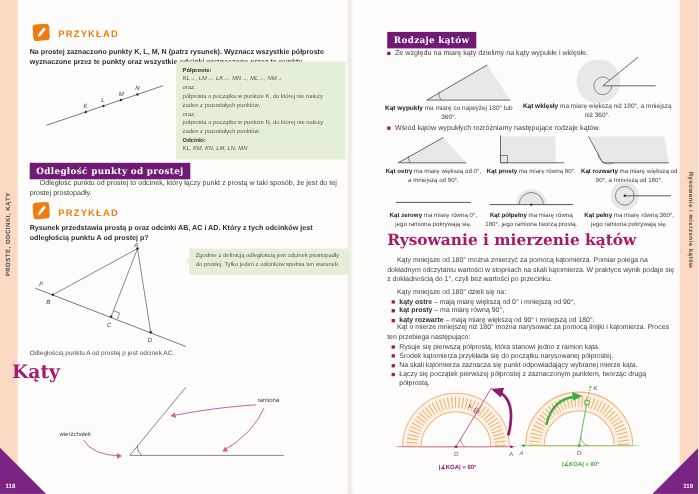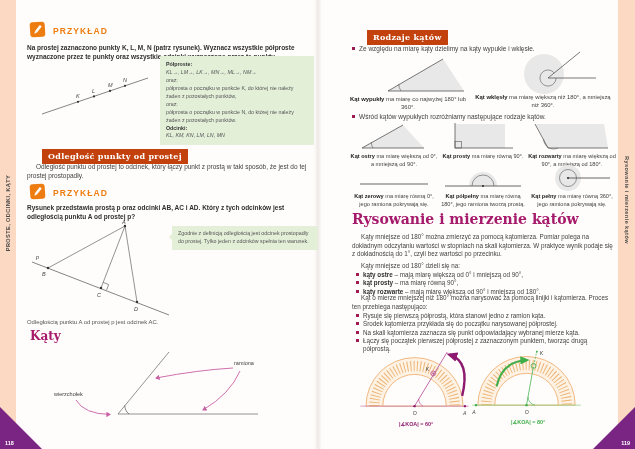--- a/index.html
+++ b/index.html
@@ -18,22 +18,22 @@
   .corner.br{right:0;clip-path:polygon(100% 0,0 100%,100% 100%);}
   .pageno{position:absolute;bottom:3px;color:#fff;font-size:5.5px;font-weight:bold;}
   .corner.bl .pageno{left:5px;}
   .corner.br .pageno{right:5px;}
   .crease{position:absolute;top:0;bottom:0;left:314px;width:8px;
           background:linear-gradient(to right,rgba(0,0,0,0),rgba(90,60,50,.10),rgba(0,0,0,0));}
   
   .ex-icon{width:15px;height:15px;border-radius:3px;background:#ee7d11;transform:rotate(-4deg);}
   .ex-label{color:#ee7d11;font-weight:bold;font-size:8.5px;letter-spacing:1.1px;}
   
-  .hbox{background:#c2410c;color:#fff;font-family:"DejaVu Serif",serif;font-weight:bold;
-        font-size:8px;padding:2.5px 6px 3px;display:inline-block;letter-spacing:.3px;margin-left:15px;}
+  .hbox{background:#701a75;color:#fff;font-family:"DejaVu Serif",serif;font-weight:bold;
+        font-size:8px;padding:2.5px 6px 3px;display:inline-block;letter-spacing:.3px;}
   .big-title{font-family:"DejaVu Serif",serif;font-weight:bold;color:#a61a6b;}
   
   .p{font-size:6.5px;line-height:1.38;}
   .bold{font-weight:bold;color:#2f2f2f;}
   .indent{text-indent:9px;}
   .greenbox{background:#e4efd8;border-radius:1px;padding:5px 6px;font-size:5.3px;line-height:1.5;color:#555;}
   .greenbox .gb-title{font-weight:bold;color:#333;}
   .greenbox .it{font-style:italic;}
   .callout{background:#e4efd8;padding:4px 6px;font-size:5.3px;line-height:1.5;color:#555;position:relative;}
   .callout:before{content:"";position:absolute;left:-6px;top:8px;border:3.5px solid transparent;
@@ -145,21 +145,21 @@
     <text x="6" y="38" class="figlabel">p</text>
     <text x="12" y="55" class="figlabel">B</text>
     <text x="67" y="76" class="figlabel">C</text>
     <text x="104" y="90" class="figlabel">D</text>
   </svg>
 
   <div class="abs callout" style="left:172px;top:226px;width:134px;">Zgodnie z definicją odległością jest odcinek prostopadły do prostej. Tylko jeden z odcinków spełnia ten warunek.</div>
 
   <div class="abs" style="left:27px;top:319px;font-size:5.9px;color:#555;">Odległością punktu A od prostej p jest odcinek AC.</div>
 
-  <div class="abs big-title" style="left:30px;top:329px;font-size:12px;">Kąty</div>
+  <div class="abs big-title" style="left:11px;top:329px;font-size:17px;">Kąty</div>
 
   <svg class="abs" style="left:40px;top:352px;" width="230" height="92" viewBox="0 0 230 92">
     <line x1="78" y1="62" x2="218" y2="62" stroke="#777" stroke-width="0.8"></line>
     <line x1="78" y1="62" x2="129" y2="0" stroke="#777" stroke-width="0.8"></line>
     <path d="M 89 62 A 11 11 0 0 1 84.8 53.3" fill="none" stroke="#555" stroke-width="0.7"></path>
     <text x="14" y="44" class="annot">wierzchołek</text>
     <text x="194" y="13" class="annot">ramiona</text>
     <path d="M 36 48 Q 44 62 70 62.5" fill="none" stroke="#c95fa5" stroke-width="0.9" marker-end="url(#arr-pink)"></path>
     <path d="M 193 16 Q 158 18 116 26" fill="none" stroke="#c95fa5" stroke-width="0.9" marker-end="url(#arr-pink)"></path>
     <path d="M 200 19 Q 190 42 163 58" fill="none" stroke="#c95fa5" stroke-width="0.9" marker-end="url(#arr-pink)"></path>

